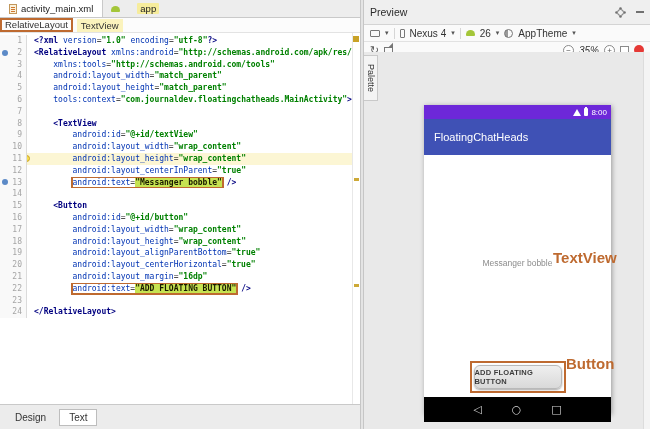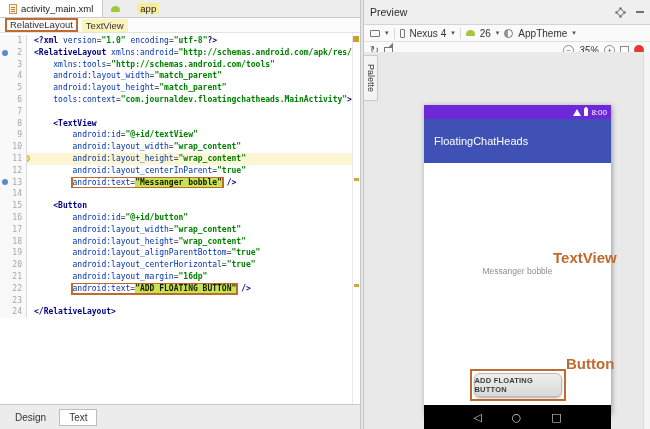--- a/index.html
+++ b/index.html
@@ -10,21 +10,21 @@
   
   .left-panel { position:absolute; left:0; top:0; width:360px; height:429px; background:#fff; }
   .tabbar { height:18px; background:#EDEDED; border-bottom:1px solid #C9C9C9; display:flex; align-items:stretch; }
   .file-tab { display:flex; align-items:center; gap:4px; padding:0 9px; background:#fff; border-right:1px solid #C9C9C9; font-size:9.5px; color:#222; }
   .file-icon { width:8px; height:10px; background:#FBF2DC; border:1px solid #C2975B; position:relative; flex:0 0 8px;}
   .file-icon::after { content:""; position:absolute; left:1px; top:2px; width:4px; height:1px; background:#D0782F; box-shadow:0 2px 0 #D0782F,0 4px 0 #D0782F; }
   .app-item { display:flex; align-items:center; gap:17px; padding:0 8px; font-size:9.5px; color:#222; }
   .android-icon { width:9px; height:6px; background:#A4C639; border-radius:5px 5px 1px 1px; }
   .app-label { background:#F6EC9C; padding:0 3px; border-radius:1px; }
 
-  .breadcrumbs { height:15px; background:#FCFCFC; border-bottom:1px solid #E3E3E3; display:flex; align-items:center; gap:4px; padding-left:5px; font-size:9.5px; color:#333; }
+  .breadcrumbs { height:15px; background:#FCFCFC; border-bottom:1px solid #E3E3E3; display:flex; align-items:center; gap:4px; font-size:9.5px; color:#333; }
   .crumb-box { border:2px solid #BE6A30; padding:0 3px; line-height:10px; }
   .crumb-hl { background:#FBF3BD; padding:1px 4px; }
 
   .editor { position:absolute; top:33px; left:0; right:0; bottom:25px; background:#fff; overflow:hidden; font-family:"DejaVu Sans Mono",monospace; font-size:8px; }
   .code-lines { position:absolute; inset:0; padding-top:2px; }
   .code-line { display:flex; height:11.8px; line-height:11.8px; position:relative; }
   .gutter { flex:0 0 27px; display:flex; align-items:center; justify-content:space-between; padding:0 4px 0 2px; background:#F9F9F9; border-right:1px solid #DBDBDB; }
   .gicon { width:6px; height:6px; flex:0 0 6px; }
   .gicon.show { background:#5C8AC7; border-radius:50%; }
   .lnum { color:#A5A5A5; font-size:8px; }
@@ -75,21 +75,21 @@
   .preview-body { position:absolute; top:52px; left:0; right:0; bottom:0; background:#E9E9E9; }
   .palette-tab { position:absolute; left:0; top:3px; width:14px; height:46px; background:#F4F4F4; border:1px solid #C9C9C9; border-left:none; writing-mode:vertical-rl; display:flex; align-items:center; justify-content:center; font-size:9px; color:#333; }
   .v-scroll { position:absolute; right:0; top:0; width:7px; height:100%; background:#F4F4F4; border-left:1px solid #DCDCDC; }
 
   .device { position:absolute; left:60px; top:53px; width:187px; height:309px; box-shadow:1px 1px 5px rgba(0,0,0,0.35); background:#fff; }
   .status-bar { height:14px; background:#6d28d9; display:flex; align-items:center; justify-content:flex-end; gap:3px; padding-right:4px; }
   .wifi-icon { width:0; height:0; border-left:4px solid transparent; border-right:4px solid transparent; border-bottom:7px solid #fff; }
   .batt-icon { width:4px; height:8px; background:#fff; border-radius:1px; position:relative; }
   .batt-icon::before { content:""; position:absolute; top:-1px; left:1px; width:2px; height:1px; background:#fff; }
   .time-text { color:#fff; font-size:8px; }
-  .app-bar { height:44px; background:#3F51B5; color:#FFF; display:flex; align-items:center; padding-left:10px; font-size:11px; }
+  .app-bar { height:36px; background:#3F51B5; color:#FFF; display:flex; align-items:center; padding-left:10px; font-size:11px; }
   .screen-body { position:relative; height:242px; background:#FFF; }
   .tv-text { position:absolute; left:0; width:100%; top:103px; text-align:center; font-size:8.5px; color:#8C8C8C; }
   .annot-box { position:absolute; left:50%; transform:translateX(-50%); bottom:4px; border:2px solid #BE6A30; padding:2px; }
   .mat-button { width:88px; height:24px; background:linear-gradient(#EFEFEF,#D9D9D9); border:1px solid #B9B9B9; border-radius:6px; box-shadow:0 1px 2px rgba(0,0,0,0.35); display:flex; align-items:center; justify-content:center; font-size:7.5px; font-weight:bold; color:#3C3C3C; letter-spacing:0.2px; }
   .nav-bar { height:25px; background:#000; display:flex; align-items:center; justify-content:center; gap:30px; }
   .nav-glyph { color:#D8D8D8; font-size:11px; font-family:"DejaVu Sans",sans-serif; }
   .annot-label { position:absolute; font-size:15px; font-weight:bold; color:#BE6A30; }
   .annot-tv { left:189px; top:197px; }
   .annot-btn { left:202px; top:303px; }
 </style>

